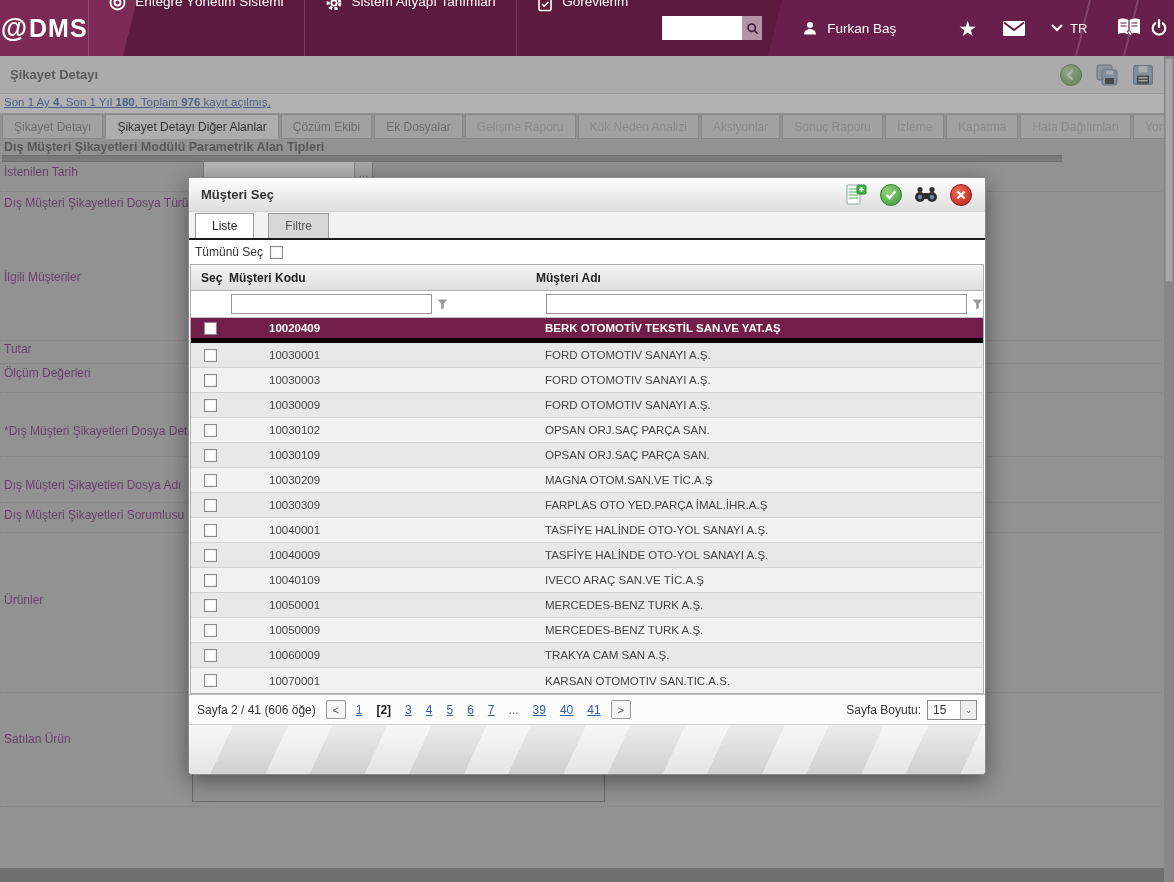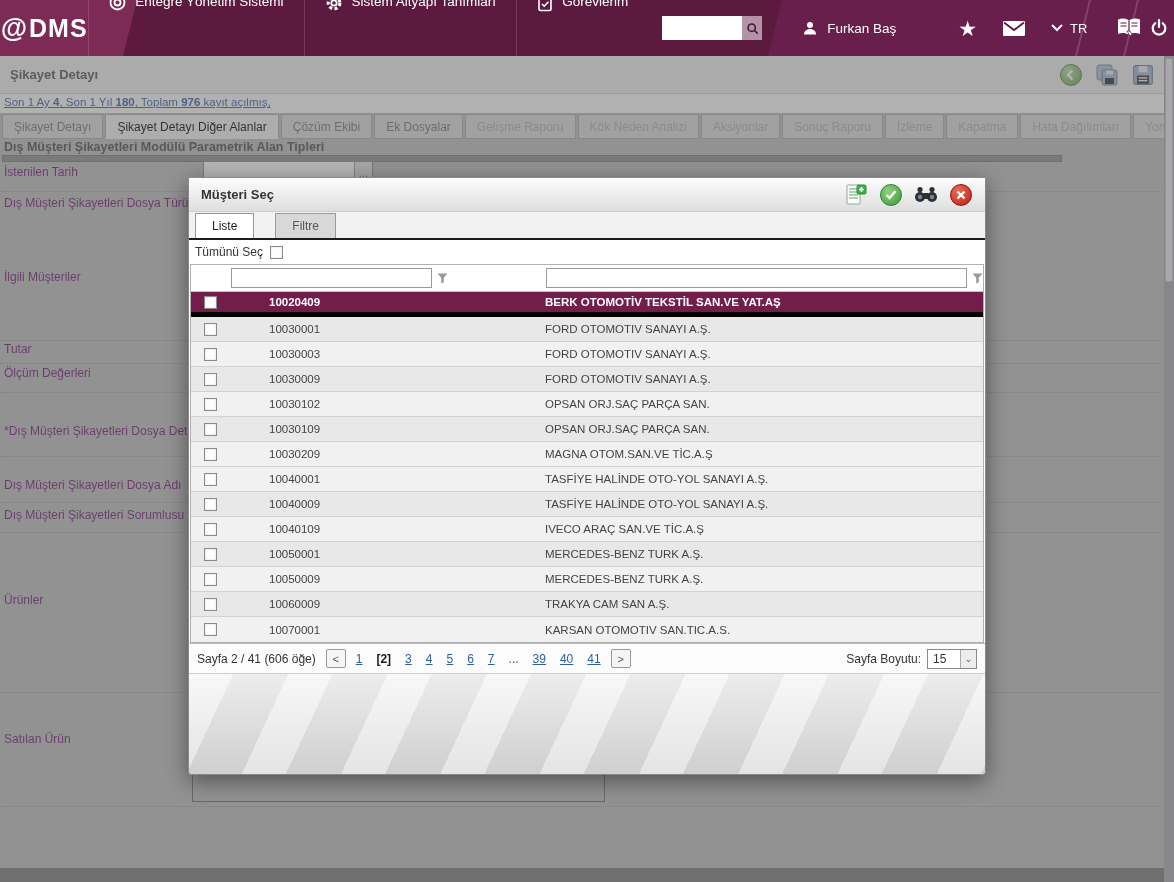--- a/index.html
+++ b/index.html
@@ -98,21 +98,21 @@
     align-items:center; justify-content:center; }
   .ok-circle { background:radial-gradient(circle at 35% 30%, #8fd07a, #3d9a3d);
     border:1px solid #2f7d2f; }
   .x-circle { background:radial-gradient(circle at 35% 30%, #ef6a5a, #bb1e14);
     border:1px solid #8e150d; }
   .m-tabstrip { height:28px; flex:0 0 28px; background:#f2f2f2; display:flex;
     align-items:flex-end; padding-left:6px; border-bottom:2px solid #1c1c1c; }
   .m-tab { height:25px; padding:0 16px; display:flex; align-items:center;
     font-size:12px; border:1px solid #9a9a9a; border-bottom:none; cursor:pointer; }
   .m-tab.active { background:#fff; color:#222; position:relative; top:0; }
-  .m-tab.inactive { background:#d8d8d8; color:#555; margin-left:21px; }
+  .m-tab.inactive { background:#d8d8d8; color:#555; margin-left:14px; }
   .selectall-row { height:24px; flex:0 0 24px; background:#fff; display:flex;
     align-items:center; padding-left:6px; gap:7px; font-size:12px; color:#333; }
   .checkbox { width:13px; height:13px; background:#fdfdfd; border:1px solid #8a8a8a;
     box-shadow:inset 0 0 2px rgba(0,0,0,0.15); cursor:pointer; }
   .grid { flex:0 0 auto; border:1px solid #b0b0b0; margin:0 1px; }
   .grid-head { height:26px; display:flex; align-items:center;
     background:linear-gradient(#f4f4f4, #dedede); border-bottom:1px solid #b0b0b0;
     font-size:12px; font-weight:bold; color:#222; }
   .col-sec { width:38px; padding-left:10px; }
   .col-code { width:307px; }
@@ -386,20 +386,25 @@
       <div class="m-tab active">Liste</div>
       <div class="m-tab inactive">Filtre</div>
     </div>
 
     <div class="selectall-row">
       <span>Tümünü Seç</span>
       <span class="checkbox"></span>
     </div>
 
     <div class="grid">
+      <div class="grid-head">
+        <span class="col-sec">Seç</span>
+        <span class="col-code">Müşteri Kodu</span>
+        <span class="col-name">Müşteri Adı</span>
+      </div>
       <div class="filter-row">
         <input class="f1" type="text" value="" style="">
         <span class="funnel">
           <svg width="11" height="11" viewBox="0 0 10 10">
               <path d="M0.5 0.5h9L6.2 4.3v4.2l-2.4 1V4.3z" fill="#9a9a9a"></path>
             </svg>
         </span>
         <input class="f2" type="text" value="" style="">
         <span class="funnel">
           <svg width="11" height="11" viewBox="0 0 10 10">
@@ -449,20 +454,27 @@
           </span>
         <span class="code">10030109</span>
         <span class="name">OPSAN ORJ.SAÇ PARÇA SAN.</span>
       </div>
       <div class="grid-row shade-b">
         <span class="cbcell">
             <span class="checkbox"></span>
           </span>
         <span class="code">10030209</span>
         <span class="name">MAGNA OTOM.SAN.VE TİC.A.Ş</span>
+      </div>
+      <div class="grid-row shade-a">
+        <span class="cbcell">
+            <span class="checkbox"></span>
+          </span>
+        <span class="code">10030309</span>
+        <span class="name">FARPLAS OTO YED.PARÇA İMAL.İHR.A.Ş</span>
       </div>
       <div class="grid-row shade-b">
         <span class="cbcell">
             <span class="checkbox"></span>
           </span>
         <span class="code">10040001</span>
         <span class="name">TASFİYE HALİNDE OTO-YOL SANAYI A.Ş.</span>
       </div>
       <div class="grid-row shade-a">
         <span class="cbcell">

